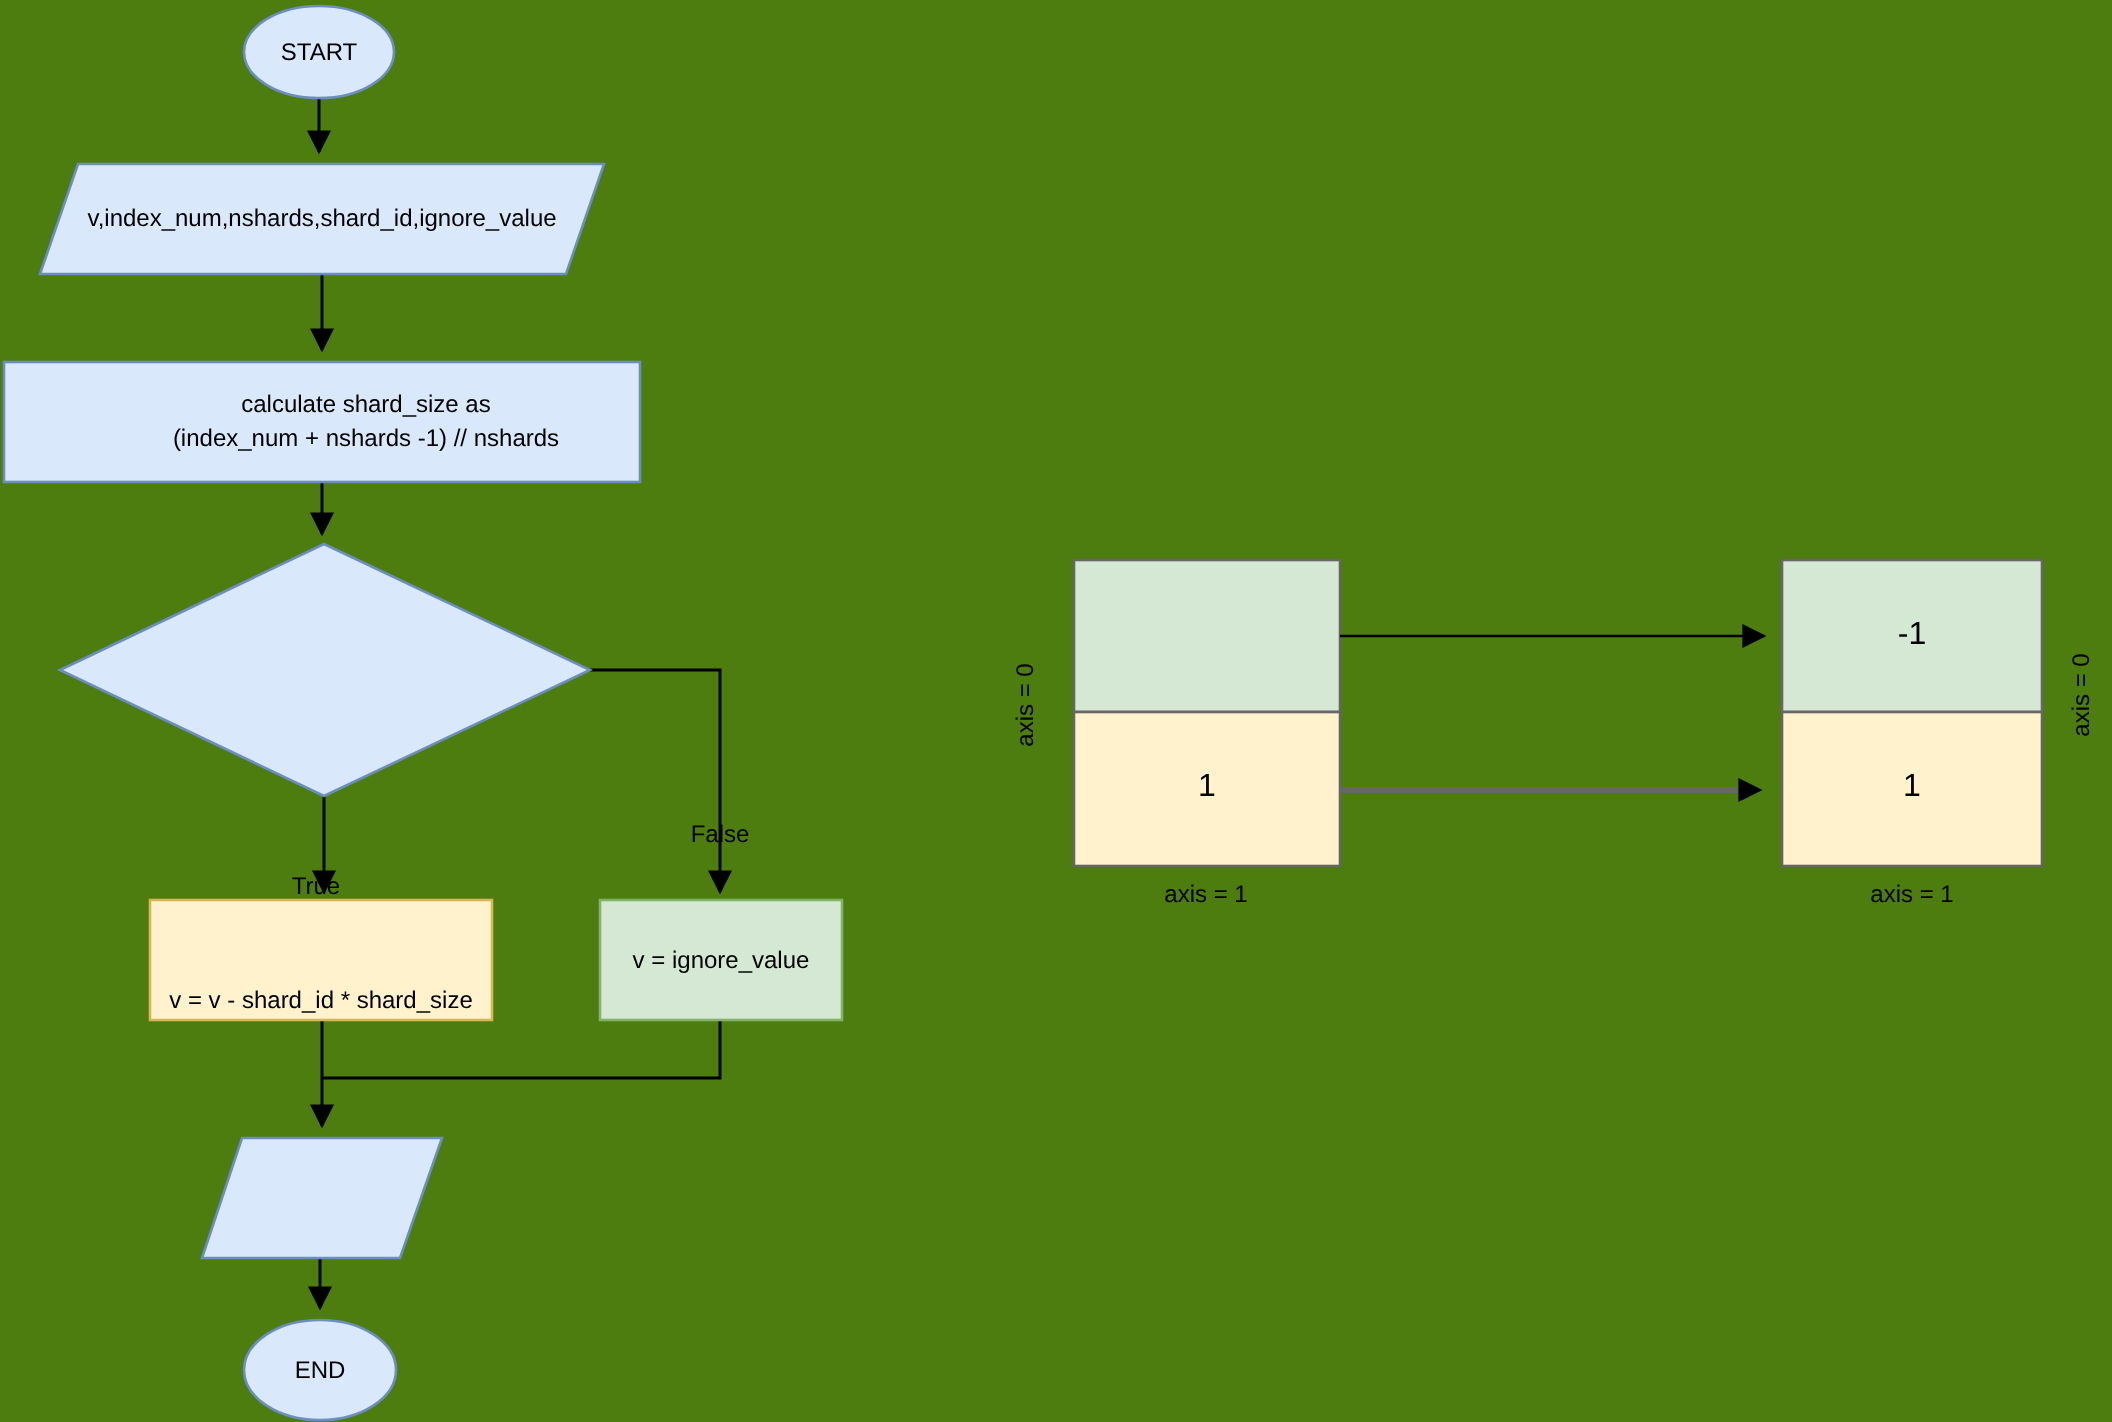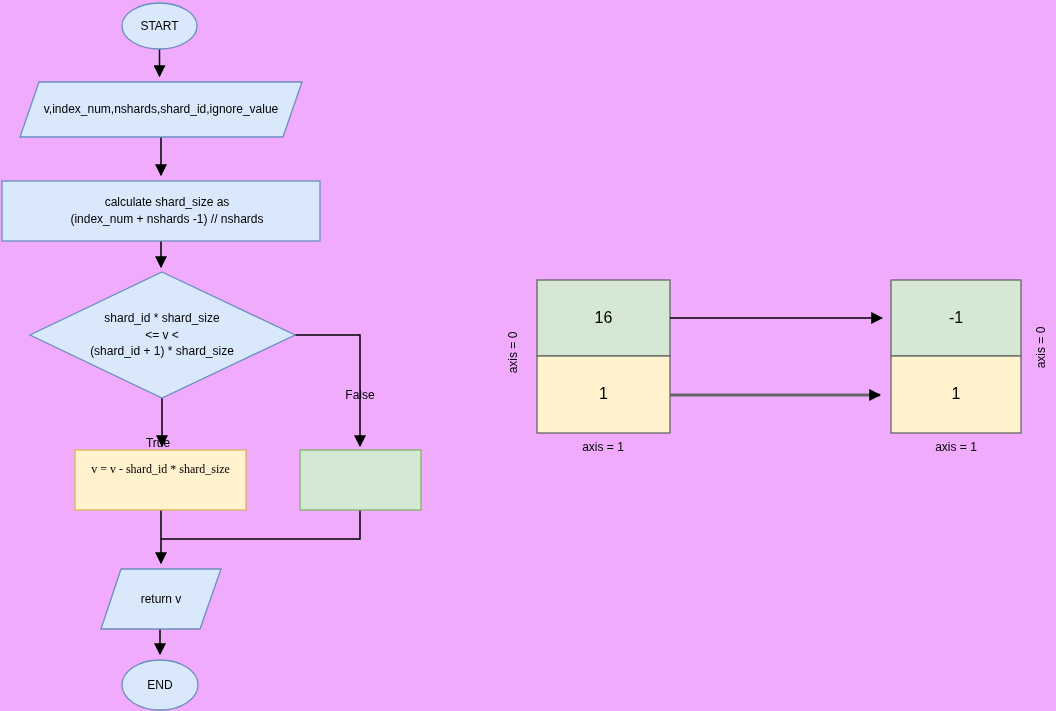--- a/index.html
+++ b/index.html
@@ -1,20 +1,20 @@
 <!DOCTYPE html>
 <html style="--blue-fill: #dae8fc; --blue-stroke: #6c8ebf; --yellow-fill: #fff2cc; --yellow-stroke: #d6b656; --green-fill: #d5e8d4; --green-stroke: #82b366; --matrix-cell-border: #666666; --thick-arrow-color: #666666; --line-color: #000000;"><head>
 <meta charset="utf-8">
 <style>
   html, body { margin: 0; padding: 0; background: #ffffff; }
   #canvas {
     position: relative;
     width: 1056px;
     height: 711px;
-    background: #f0abfc;
+    background: #4d7c0f;
     overflow: hidden;
     font-family: "Liberation Sans", sans-serif;
   }
   #canvas svg { position: absolute; left: 0; top: 0; }
 
   
   .shape-blue   { fill: var(--blue-fill);   stroke: var(--blue-stroke);   stroke-width: 1.3; }
   .shape-yellow { fill: var(--yellow-fill); stroke: var(--yellow-stroke); stroke-width: 1.3; }
   .shape-green  { fill: var(--green-fill);  stroke: var(--green-stroke);  stroke-width: 1.3; }
   .cell-green   { fill: var(--green-fill);  stroke: var(--matrix-cell-border); stroke-width: 1.3; }
@@ -73,32 +73,28 @@
     <rect class="cell-yellow" x="537" y="356" width="133" height="77"></rect>
     <rect class="cell-green" x="891" y="280" width="130" height="76"></rect>
     <rect class="cell-yellow" x="891" y="356" width="130" height="77"></rect>
 
     <path class="thin-arrow" d="M670,318 L882,318" marker-end="url(#arrow)"></path>
     <path class="thick-arrow" d="M670,395 L880,395" marker-end="url(#arrow)"></path>
   </svg>
 
   <div class="label" style="left:122px; top:3px;  width:75px;  height:46px;">START</div>
   <div class="label" style="left:20px;  top:82px; width:282px; height:55px;text-align:right;">v,index_num,nshards,shard_id,ignore_value</div>
-  <div class="label" style="left:4px;   top:181px;width:326px; height:60px;">calculate shard_size as
+  <div class="label" style="left:20px;   top:181px;width:326px; height:60px;">calculate shard_size as
 (index_num + nshards -1) // nshards</div>
-  <div class="label" style="left:50px;  top:280px;width:224px; height:110px;">shard_id * shard_size
-&lt;= v &lt;
-(shard_id + 1) * shard_size</div>
   <div class="label" style="left:133px; top:436px;width:50px;  height:15px;">True</div>
-  <div class="label" style="left:335px; top:388px;width:50px;  height:15px;">False</div>
-  <div class="label" style="left:75px;  top:431px;width:171px; height:76px;font-family:Liberation Serif, serif;">v = v - shard_id * shard_size</div>
-  <div class="label" style="left:111px; top:569px;width:100px; height:60px;">return v</div>
+  <div class="label" style="left:335px; top:410px;width:50px;  height:15px;">False</div>
+  <div class="label" style="left:75px;  top:462px;width:171px; height:76px;">v = v - shard_id * shard_size</div>
+  <div class="label" style="left:300px; top:450px;width:121px; height:60px;">v = ignore_value</div>
   <div class="label" style="left:122px; top:660px;width:76px;  height:50px;text-align:center;">END</div>
 
-  <div class="label matrix-value" style="left:537px; top:280px; width:133px; height:76px;">16</div>
   <div class="label matrix-value" style="left:537px; top:356px; width:133px; height:77px;">1</div>
   <div class="label rot-ccw" style="left:483px; top:345px; width:60px; height:15px;">axis = 0</div>
   <div class="label" style="left:573px; top:440px; width:60px; height:15px;">axis = 1</div>
 
   <div class="label matrix-value" style="left:891px; top:280px; width:130px; height:76px;">-1</div>
   <div class="label matrix-value" style="left:891px; top:356px; width:130px; height:77px;">1</div>
   <div class="label rot-ccw" style="left:1011px; top:340px; width:60px; height:15px;">axis = 0</div>
   <div class="label" style="left:926px;  top:440px; width:60px; height:15px;">axis = 1</div>
 
 </div>

